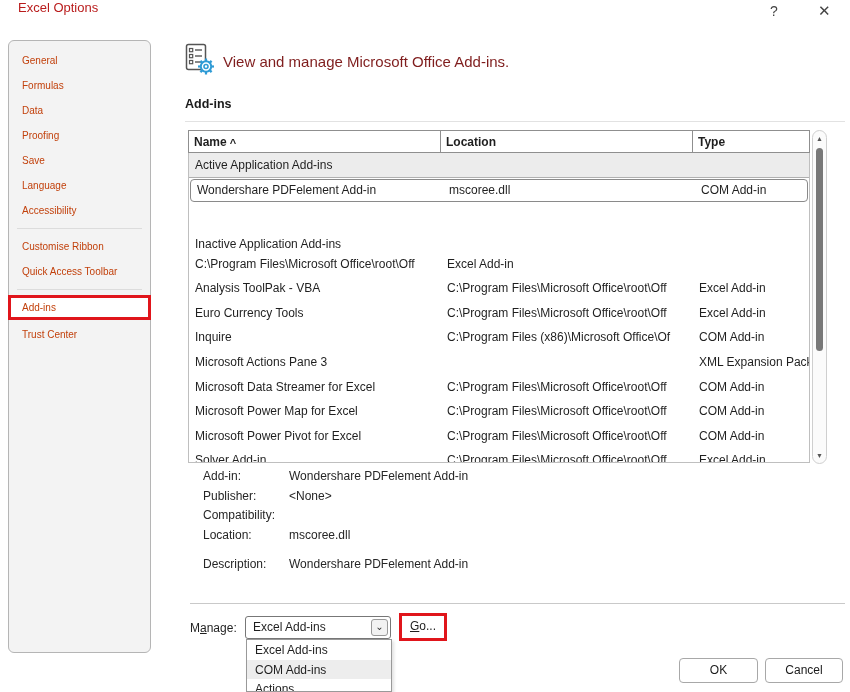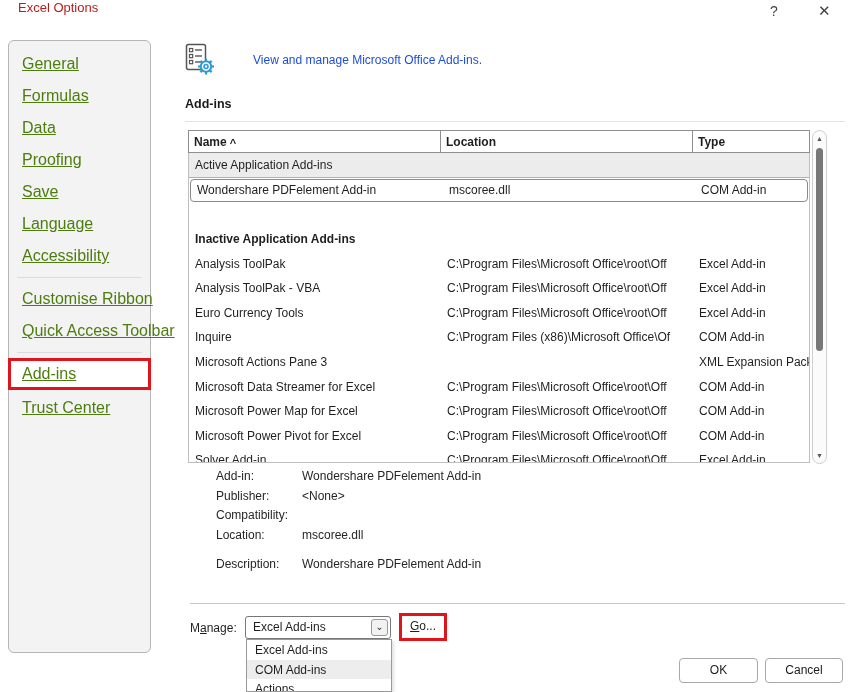--- a/index.html
+++ b/index.html
@@ -9,54 +9,54 @@
     font-family:"Liberation Sans","DejaVu Sans",sans-serif;font-size:12px;
   }
   
   .win-title{position:absolute;left:18px;top:0;font-size:13px;color:#b91c1c;}
   .help-btn{position:absolute;left:770px;top:3px;font-size:14px;color:#444;cursor:pointer;}
   .close-btn{position:absolute;left:818px;top:2px;font-size:15px;color:#444;cursor:pointer;}
 
   
   .sidebar{position:absolute;left:8px;top:40px;width:143px;height:613px;box-sizing:border-box;
     background:#f3f3f3;border:1px solid #b5b5b5;border-radius:6px;padding-top:7px;}
-  .side-item{padding:7px 4px 7px 13px;font-size:16px;color:#4d7c0f;cursor:pointer;white-space:nowrap;text-decoration:underline;}
+  .side-item{padding:7px 4px 7px 13px;font-size:10px;color:#c2410c;cursor:pointer;white-space:nowrap;}
   .side-item.highlighted{background:#ffffff;border:3px solid #e0151b;padding:4px 4px 4px 11px;margin:2px -1px;}
   .side-divider{height:1px;background:#dcdcdc;margin:5px 8px;}
 
   
   .main-icon{position:absolute;left:185px;top:43px;}
-  .main-desc{position:absolute;left:223px;top:53px;font-size:12px;color:#1d4ed8;margin-left:30px;}
+  .main-desc{position:absolute;left:223px;top:53px;font-size:15px;color:#7f1d1d;}
   .section-title{position:absolute;left:185px;top:97px;font-weight:bold;font-size:12.5px;color:#1a1a1a;}
   .hr1{position:absolute;left:185px;top:121px;width:660px;height:1px;background:#e2e2e2;}
 
   
   .table{position:absolute;left:188px;top:130px;width:622px;}
   .thead{display:flex;height:23px;box-sizing:border-box;border:1px solid #8f8f8f;background:#fff;font-weight:bold;}
   .th{box-sizing:border-box;padding:4px 0 0 5px;border-right:1px solid #8f8f8f;overflow:hidden;white-space:nowrap;}
   .th:last-child{border-right:none;}
   .c1{width:252px;} .c2{width:252px;} .c3{flex:1;}
   .sort{font-size:11px;margin-left:3px;position:relative;top:1px;}
   .tbody{height:310px;box-sizing:border-box;border:1px solid #bfbfbf;border-top:none;background:#fff;overflow:hidden;}
   .row{display:flex;height:24.6px;align-items:center;box-sizing:border-box;}
   .cell{box-sizing:border-box;padding-left:6px;white-space:nowrap;overflow:hidden;}
   .row.section-active{background:#ececec;border-bottom:1px solid #b0b0b0;font-weight:normal;}
-  .row.section-inactive{font-weight:bold;}
+  .row.section-inactive{font-weight:normal;align-items:flex-end;}
   .row.selected{border:1px solid #8a8a8a;border-radius:4px;margin:1px 1px 0;height:23.6px;}
 
   
   .vscroll{position:absolute;left:812px;top:130px;width:15px;height:334px;box-sizing:border-box;
     border:1px solid #cfcfcf;border-radius:8px;background:#fbfbfb;}
   .vs-up,.vs-down{position:absolute;left:0;width:13px;text-align:center;font-size:7px;color:#555;cursor:pointer;}
   .vs-up{top:4px;} .vs-down{bottom:4px;}
   .vs-thumb{position:absolute;left:3px;top:17px;width:7px;height:203px;background:#787878;border-radius:4px;cursor:grab;}
 
   
   .details{position:absolute;left:203px;top:467px;width:560px;}
-  .drow{display:flex;line-height:19.6px;margin-left:13px;}
+  .drow{display:flex;line-height:19.6px;}
   .dlabel{width:86px;color:#262626;}
   .dvalue{color:#262626;}
   .drow.desc{margin-top:10px;}
 
   
   .hr2{position:absolute;left:190px;top:603px;width:655px;height:1px;background:#c9c9c9;}
   .manage-label{position:absolute;left:190px;top:621px;}
   .combo{position:absolute;left:245px;top:616px;width:146px;height:23px;box-sizing:border-box;
     border:1px solid #777;border-radius:3px;background:#fff;cursor:pointer;}
   .combo-text{position:absolute;left:7px;top:3px;white-space:nowrap;}
@@ -144,21 +144,20 @@
         <div class="cell c1"></div>
         <div class="cell c2"></div>
         <div class="cell c3"></div>
       </div>
       <div class="row section-inactive">
         <div class="cell c1">Inactive Application Add-ins</div>
         <div class="cell c2"></div>
         <div class="cell c3"></div>
       </div>
       <div class="row item">
-        <div class="cell c1">Analysis ToolPak</div>
         <div class="cell c2">C:\Program Files\Microsoft Office\root\Off</div>
         <div class="cell c3">Excel Add-in</div>
       </div>
       <div class="row item">
         <div class="cell c1">Analysis ToolPak - VBA</div>
         <div class="cell c2">C:\Program Files\Microsoft Office\root\Off</div>
         <div class="cell c3">Excel Add-in</div>
       </div>
       <div class="row item">
         <div class="cell c1">Euro Currency Tools</div>

